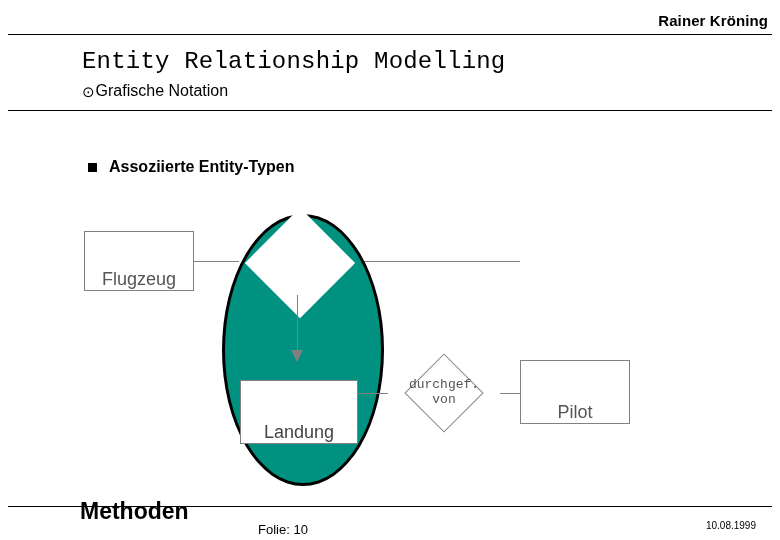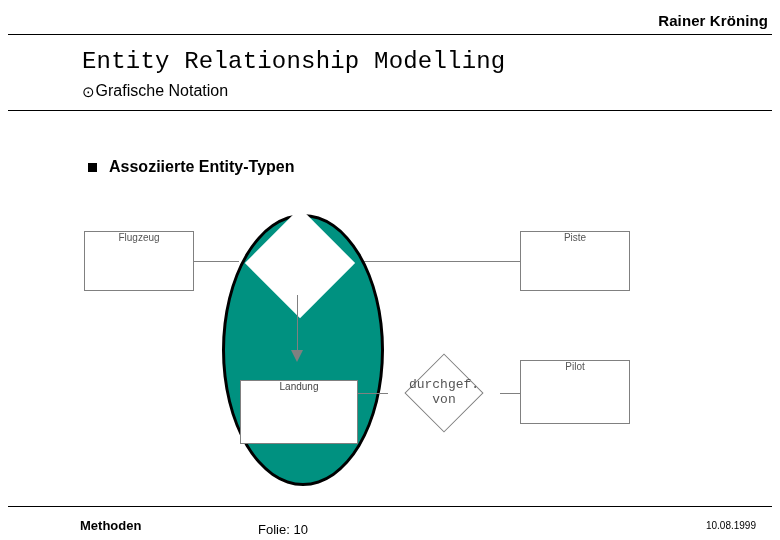--- a/index.html
+++ b/index.html
@@ -110,23 +110,23 @@
     background: #009180;
     border: 3px solid #000000;
     box-sizing: border-box;
   }
   .ebox {
     position: absolute;
     background: #ffffff;
     border: 1px solid #808080;
     box-sizing: border-box;
     display: flex;
-    align-items: flex-start;
+    align-items: flex-end;
     justify-content: center;
-    font-size: 10px;
+    font-size: 18px;
     color: #555555;
   }
   .ebox.flugzeug { left: 84px;  top: 31px;  width: 110px; height: 60px; }
   .ebox.piste    { left: 520px; top: 31px;  width: 110px; height: 60px; }
   .ebox.landung  { left: 240px; top: 160px; width: 118px; height: 64px; color:#444;margin-top:20px; }
   .ebox.pilot    { left: 520px; top: 160px; width: 110px; height: 64px; }
 
   .line {
     position: absolute;
     background: #808080;
@@ -198,22 +198,22 @@
     position: absolute;
     left: 8px;
     top: 506px;
     width: 764px;
     height: 0;
     border-top: 1px solid #000;
   }
   .footer-label {
     position: absolute;
     left: 80px;
-    top: 518px;
-    font-size: 13px;
+    top: 498px;
+    font-size: 23px;
     font-weight: bold;
     color: #000;
     text-align: center;
   }
   .footer-file {
     position: absolute;
     left: 212px;
     top: 509px;
     font-size: 10px;
     color: #000;
@@ -261,23 +261,20 @@
 
     <div class="line line-left"></div>
     <div class="line line-right"></div>
 
     <div class="ellipse"></div>
 
     <div class="ebox flugzeug">
       <span>Flugzeug</span>
     </div>
 
-    <div class="ebox piste">
-      <span>Piste</span>
-    </div>
 
     <div class="diamond-wrap diamond-white">
       <div class="dshape"></div>
     </div>
 
     <div class="arrow-line"></div>
     <div class="arrow-head"></div>
 
     <div class="ebox landung">
       <span>Landung</span>

